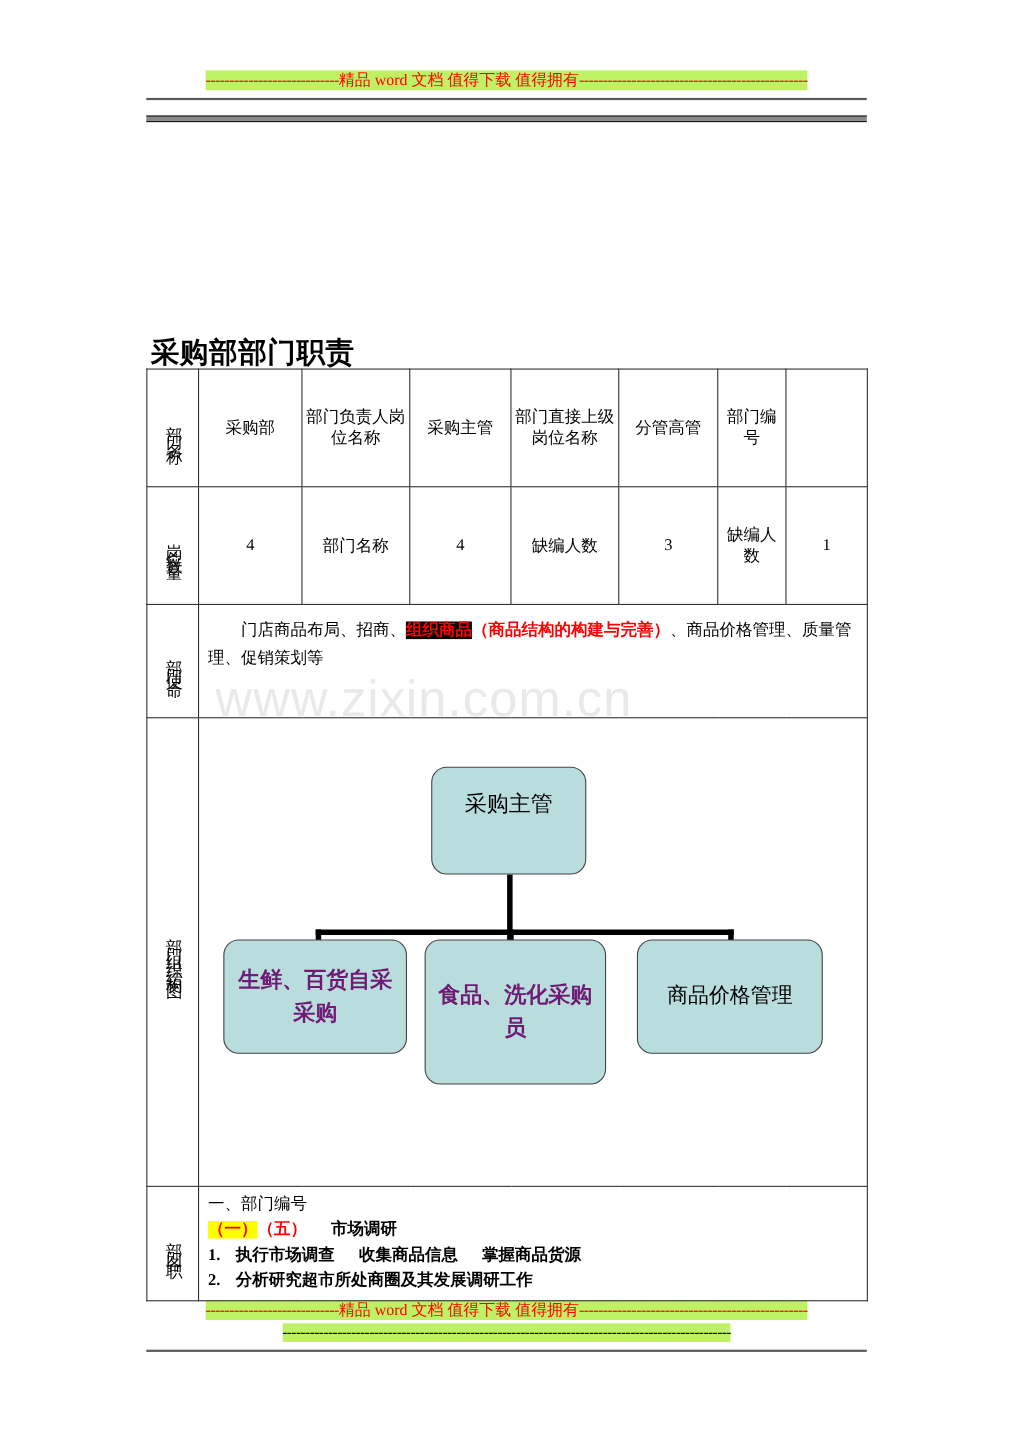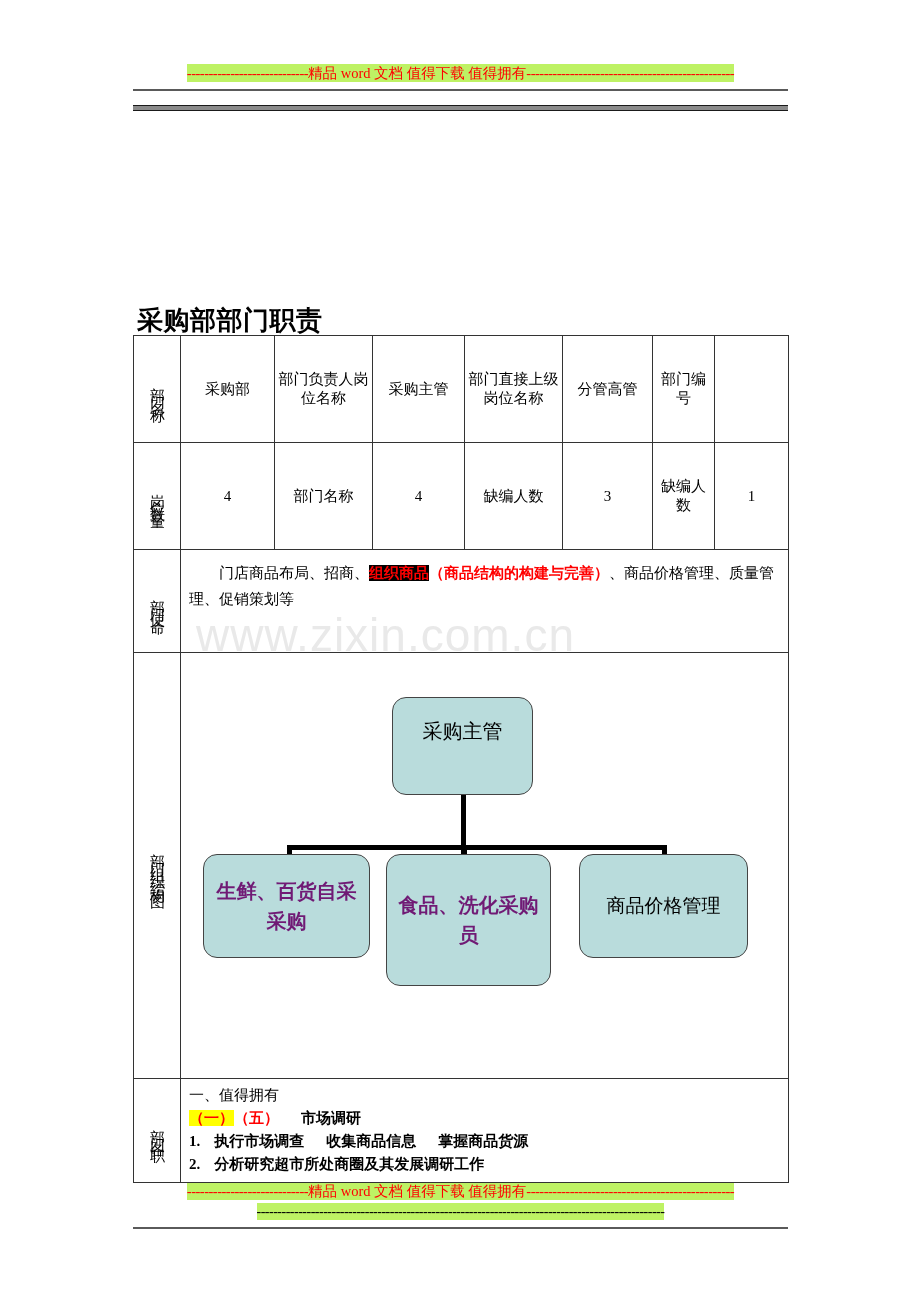--- a/index.html
+++ b/index.html
@@ -294,21 +294,21 @@
           <div class="node node-c1 red">生鲜、百货自采采购</div>
           <div class="node node-c2 red">食品、洗化采购员</div>
           <div class="node node-c3">商品价格管理</div>
         </div>
       </td>
     </tr>
 
     <tr>
       <td class="vlabel"><span class="vlabel-inner">部门各职</span></td>
       <td class="duties-cell" colspan="7">
-        <div class="l1">一、值得拥有</div>
+        <div class="l1">一、部门编号</div>
         <div><span class="hl">（一）</span><span class="red">（五）</span><span class="gap"></span><span class="bold">市场调研</span></div>
         <div><span class="bold">1.</span><span class="numgap"></span><span class="bold">执行市场调查</span><span class="gap"></span><span class="bold">收集商品信息</span><span class="gap"></span><span class="bold">掌握商品货源</span></div>
         <div><span class="bold">2.</span><span class="numgap"></span><span class="bold">分析研究超市所处商圈及其发展调研工作</span></div>
       </td>
     </tr>
   </tbody>
     </table>
 
   <div class="banner-wrap ftr-banner">
     <div class="banner-line"><span class="hl"><span class="dash">----------------------------</span><span>精品 word 文档  值得下载  值得拥有</span><span class="dash">------------------------------------------------</span></span></div>

